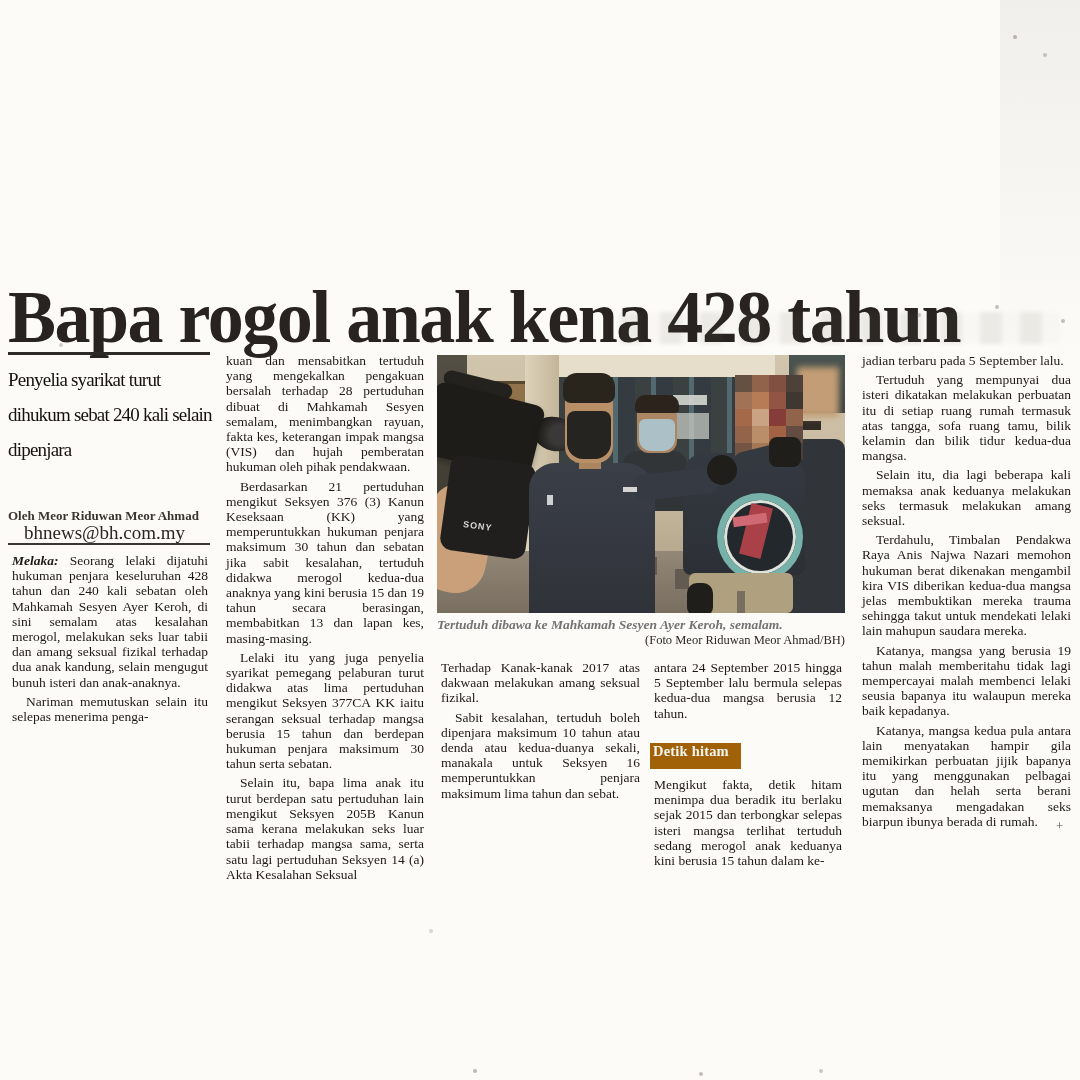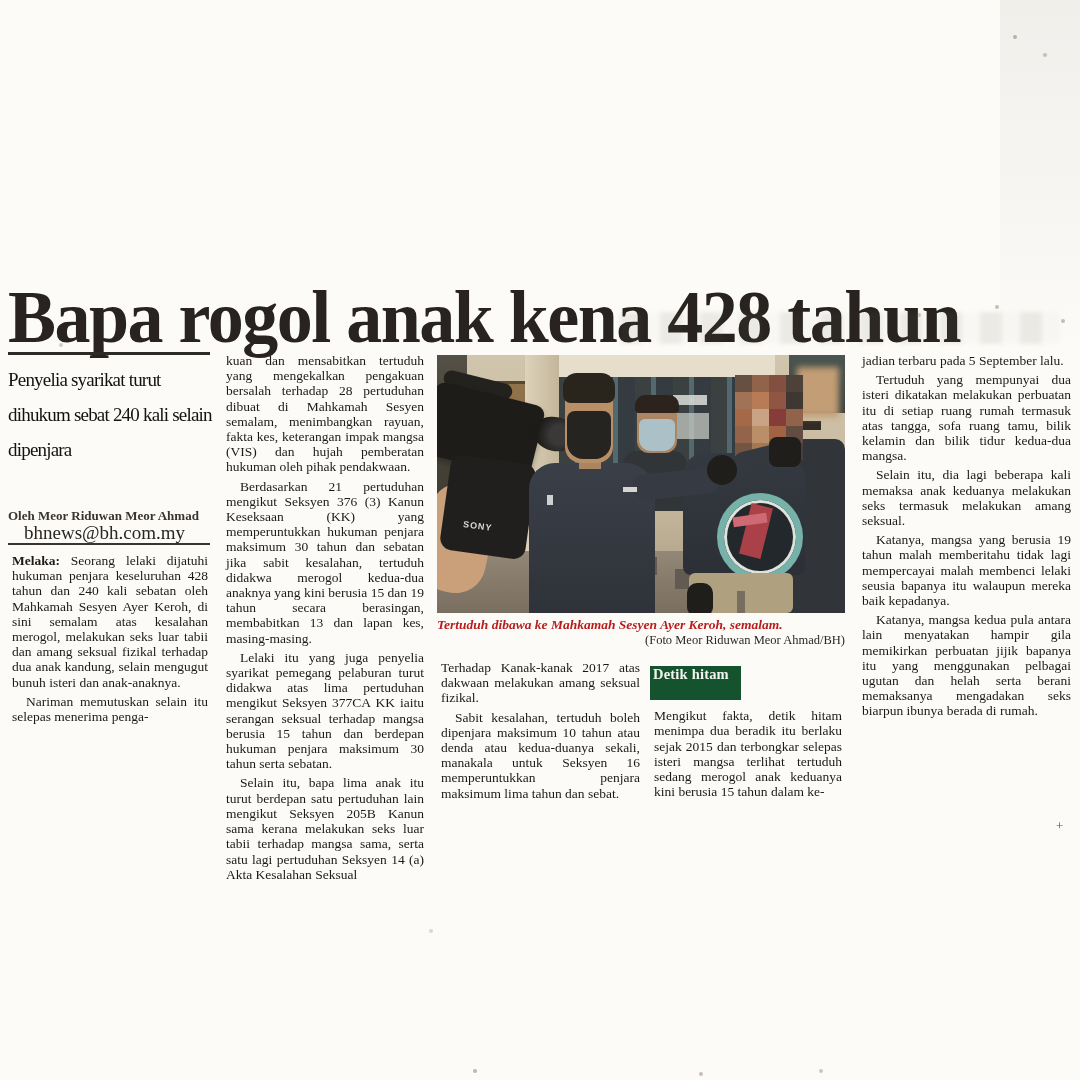--- a/index.html
+++ b/index.html
@@ -23,30 +23,30 @@
     position:absolute;left:8px;top:362px;width:212px;
     font-size:19px;line-height:35px;letter-spacing:-0.8px;color:#15120e;
   }
   .byline{position:absolute;left:8px;top:508px;width:204px;font-size:13px;line-height:15px;font-weight:700;color:#3a342e;}
   .byline-email{position:absolute;left:8px;top:525px;width:204px;font-size:19px;line-height:15px;color:#2a2622;margin-left:16px;}
   .byline-rule{position:absolute;left:8px;top:543px;width:202px;height:2px;background:#3a352f;}
   
   .col{position:absolute;font-size:13.5px;line-height:15.2px;text-align:justify;color:#1d1915;}
   .col p{margin:4px;}
   .col p.ind{text-indent:14px;}
-  b.lead{font-weight:700;}
+  b.lead{font-weight:700;font-style:italic;}
   .col1{left:8px;top:549px;width:204px;}
   .col2{left:222px;top:349px;width:206px;}
   .col3{left:437px;top:656px;width:207px;}
   .col4{left:650px;top:656px;width:196px;}
   .col5{left:858px;top:349px;width:217px;}
   .section-box{
-    display:inline-block;margin:10px 0 4px 0;
-    background:#14532d;color:#f4f4f0;font-weight:700;font-size:14.5px;
-    padding:1px 12px 18px 3px;letter-spacing:0.2px;
+    display:inline-block;margin:18px 0 4px 0;
+    background:#a16207;color:#f4f4f0;font-weight:700;font-size:14.5px;
+    padding:1px 12px 10px 3px;letter-spacing:0.2px;
   }
   
   .photo{position:absolute;left:437px;top:355px;width:408px;height:258px;overflow:hidden;background:#c9bda6;}
   .photo *{position:absolute;}
   .ph-wall{inset:0;background:linear-gradient(180deg,#d2c7b0 0%,#c6b99f 55%,#b4a78e 78%,#a1947e 100%);}
   .ph-window-left{left:0;top:0;width:30px;height:160px;background:linear-gradient(180deg,#47443c,#2e2c26);}
   .ph-board{left:32px;top:26px;width:56px;height:52px;background:#8a6b42;border:3px solid #4a3a24;}
   .ph-col1{left:88px;top:0;width:34px;height:205px;background:linear-gradient(90deg,#e0d6c0,#c2b59a);box-shadow:2px 0 3px rgba(0,0,0,0.25);}
   .ph-doorhead{left:122px;top:0;width:216px;height:24px;background:#e9e3d2;}
   .ph-door{
@@ -106,21 +106,21 @@
      0 51px #8d5a42,17px 51px #b98a66,34px 51px #9c5a3a,51px 51px #574038,
      0 68px #6a4a3a,17px 68px #a0714e,34px 68px #8a4a3a,51px 68px #3a3234;}
   
   .cop2-head{left:360px;top:12px;width:42px;height:50px;background:#c29a72;filter:blur(3px);}
   .cop2-torso{left:350px;top:84px;width:58px;height:174px;background:#20262f;border-radius:18px 10px 0 0;}
   .cop2-glove{left:332px;top:82px;width:32px;height:30px;background:#0d0d0d;border-radius:8px;}
   .cop2-sleeve{left:296px;top:92px;width:60px;height:22px;background:#232a36;border-radius:10px;transform:rotate(-14deg);}
   .ph-tone{inset:0;background:rgba(205,185,150,0.10);}
   
   .caption-wrap{position:absolute;left:437px;top:617px;width:408px;}
-  .caption{font-size:13.5px;font-style:italic;font-weight:700;color:#b91c1c;line-height:16px;}
+  .caption{font-size:13.5px;font-style:italic;font-weight:700;color:#737373;line-height:16px;}
   .credit{font-size:12.5px;color:#2c2824;text-align:right;line-height:15px;}
   
   .ink-bleed{position:absolute;left:620px;top:312px;width:440px;height:32px;
     background:repeating-linear-gradient(90deg,rgba(95,88,76,0.10) 0 22px,rgba(95,88,76,0.02) 22px 40px);
     filter:blur(2px);border-radius:4px;}
   .corner-shade{position:absolute;right:0;top:0;width:80px;height:360px;
     background:linear-gradient(180deg,rgba(160,152,138,0.12),rgba(160,152,138,0));}
   .speckles{position:absolute;left:0;top:0;width:2px;height:2px;background:transparent;border-radius:50%;
     box-shadow:1014px 36px 0 1px rgba(110,104,94,0.45),1044px 54px 0 1px rgba(110,104,94,0.35),
     996px 306px 0 1px rgba(110,104,94,0.4),1062px 320px 0 1px rgba(110,104,94,0.4),
@@ -213,28 +213,30 @@
     <div class="caption">Tertuduh dibawa ke Mahkamah Sesyen Ayer Keroh, semalam.</div>
     <div class="credit">(Foto Meor Riduwan Meor Ahmad/BH)</div>
   </div>
 
   <div class="col col3">
     <p>Terhadap Kanak-kanak 2017 atas dakwaan melakukan amang seksual fizikal.</p>
     <p class="ind">Sabit kesalahan, tertuduh boleh dipenjara maksimum 10 tahun atau denda atau kedua-duanya sekali, manakala untuk Seksyen 16 memperuntukkan penjara maksimum lima tahun dan sebat.</p>
   </div>
 
   <div class="col col4">
+    <p>antara 24 September 2015 hingga 5 September lalu bermula selepas kedua-dua mangsa berusia 12 tahun.</p>
     <div class="section-box">Detik hitam</div>
     <p>Mengikut fakta, detik hitam menimpa dua beradik itu berlaku sejak 2015 dan terbongkar selepas isteri mangsa terlihat tertuduh sedang merogol anak keduanya kini berusia 15 tahun dalam ke-</p>
   </div>
 
   <div class="col col5">
     <p>jadian terbaru pada 5 September lalu.</p>
     <p class="ind">Tertuduh yang mempunyai dua isteri dikatakan melakukan perbuatan itu di setiap ruang rumah termasuk atas tangga, sofa ruang tamu, bilik kelamin dan bilik tidur kedua-dua mangsa.</p>
     <p class="ind">Selain itu, dia lagi beberapa kali memaksa anak keduanya melakukan seks termasuk melakukan amang seksual.</p>
+    <p class="ind">Terdahulu, Timbalan Pendakwa Raya Anis Najwa Nazari memohon hukuman berat dikenakan mengambil kira VIS diberikan kedua-dua mangsa jelas membuktikan mereka trauma sehingga takut untuk mendekati lelaki lain mahupun saudara mereka.</p>
     <p class="ind">Katanya, mangsa yang berusia 19 tahun malah memberitahu tidak lagi mempercayai malah membenci lelaki seusia bapanya itu walaupun mereka baik kepadanya.</p>
     <p class="ind">Katanya, mangsa kedua pula antara lain menyatakan hampir gila memikirkan perbuatan jijik bapanya itu yang menggunakan pelbagai ugutan dan helah serta berani memaksanya mengadakan seks biarpun ibunya berada di rumah.</p>
   </div>
 
   <div class="ink-bleed"></div>
   <div class="corner-shade"></div>
   <div class="speckles"></div>
   <div class="reg-mark">+</div>
 
 </div>

